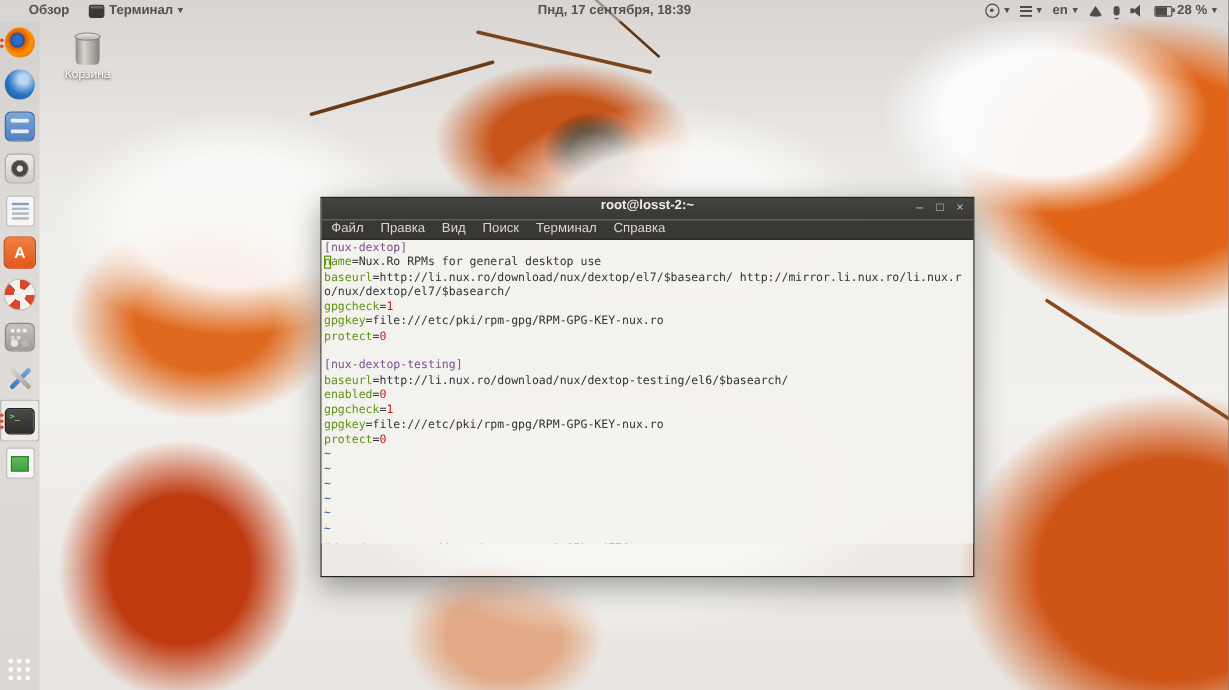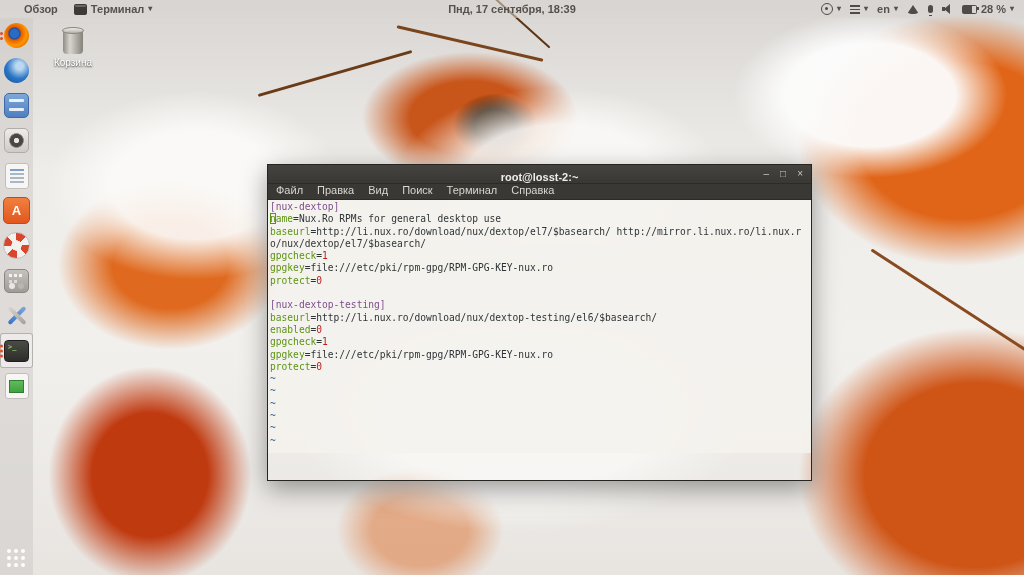--- a/index.html
+++ b/index.html
@@ -76,21 +76,21 @@
   .showapps::before{content:"";position:absolute;left:7px;top:3px;width:4px;height:4px;border-radius:50%;background:#fdfdfd;
     box-shadow:7px 0 0 #fdfdfd,14px 0 0 #fdfdfd,0 7px 0 #fdfdfd,7px 7px 0 #fdfdfd,14px 7px 0 #fdfdfd,0 14px 0 #fdfdfd,7px 14px 0 #fdfdfd,14px 14px 0 #fdfdfd;}
   
   .trash{position:absolute;left:52px;top:30px;width:42px;text-align:center;z-index:5;}
   .trash-can{width:20px;height:24px;margin:0 auto;background:linear-gradient(90deg,#8f8c85,#d8d5cf 35%,#85827b);border-radius:3px 3px 4px 4px;position:relative;}
   .trash-can::before{content:"";position:absolute;left:-1px;top:-3px;width:22px;height:7px;border-radius:50%;background:linear-gradient(#efede9,#b5b2ac);border:1px solid #8a8781;box-sizing:border-box;}
   .trash-label{margin-top:3px;font-size:10px;color:#fff;text-shadow:0 1px 2px rgba(0,0,0,.8);}
   
   .window{position:absolute;left:267px;top:164px;width:545px;height:317px;z-index:20;
     box-shadow:0 8px 24px rgba(0,0,0,.38);border:1px solid #26251f;box-sizing:border-box;background:transparent;}
-  .titlebar{height:18px;background:linear-gradient(#45433f,#393834);display:flex;align-items:flex-end;position:relative;border-bottom:1px solid #2c2b27;}
+  .titlebar{height:18px;background:linear-gradient(#45433f,#393834);display:flex;align-items:flex-start;position:relative;border-bottom:1px solid #2c2b27;}
   .title-text{position:absolute;left:0;right:0;text-align:center;color:#f0eeea;font-weight:bold;font-size:11px;}
   .win-controls{margin-left:auto;display:flex;gap:11px;padding-right:8px;color:#c9c5bf;font-size:10px;line-height:18px;z-index:2;}
   .win-controls span{cursor:default;}
   .menubar{height:15px;background:#393834;display:flex;align-items:flex-start;gap:14px;padding-left:8px;border-bottom:1px solid #2c2b27;}
   .menu-item{color:#dad6d0;font-size:11px;cursor:default;}
   .term{position:relative;height:253px;background:rgba(244,242,238,.86);
     font-family:"DejaVu Sans Mono","Liberation Mono",monospace;font-size:9.6px;line-height:12.3px;
     color:#2e3436;overflow:hidden;padding:1px 0 0 2px;box-sizing:border-box;}
   .trow{white-space:pre;min-height:12.3px;}
   .c-green{color:#5c9412;}

